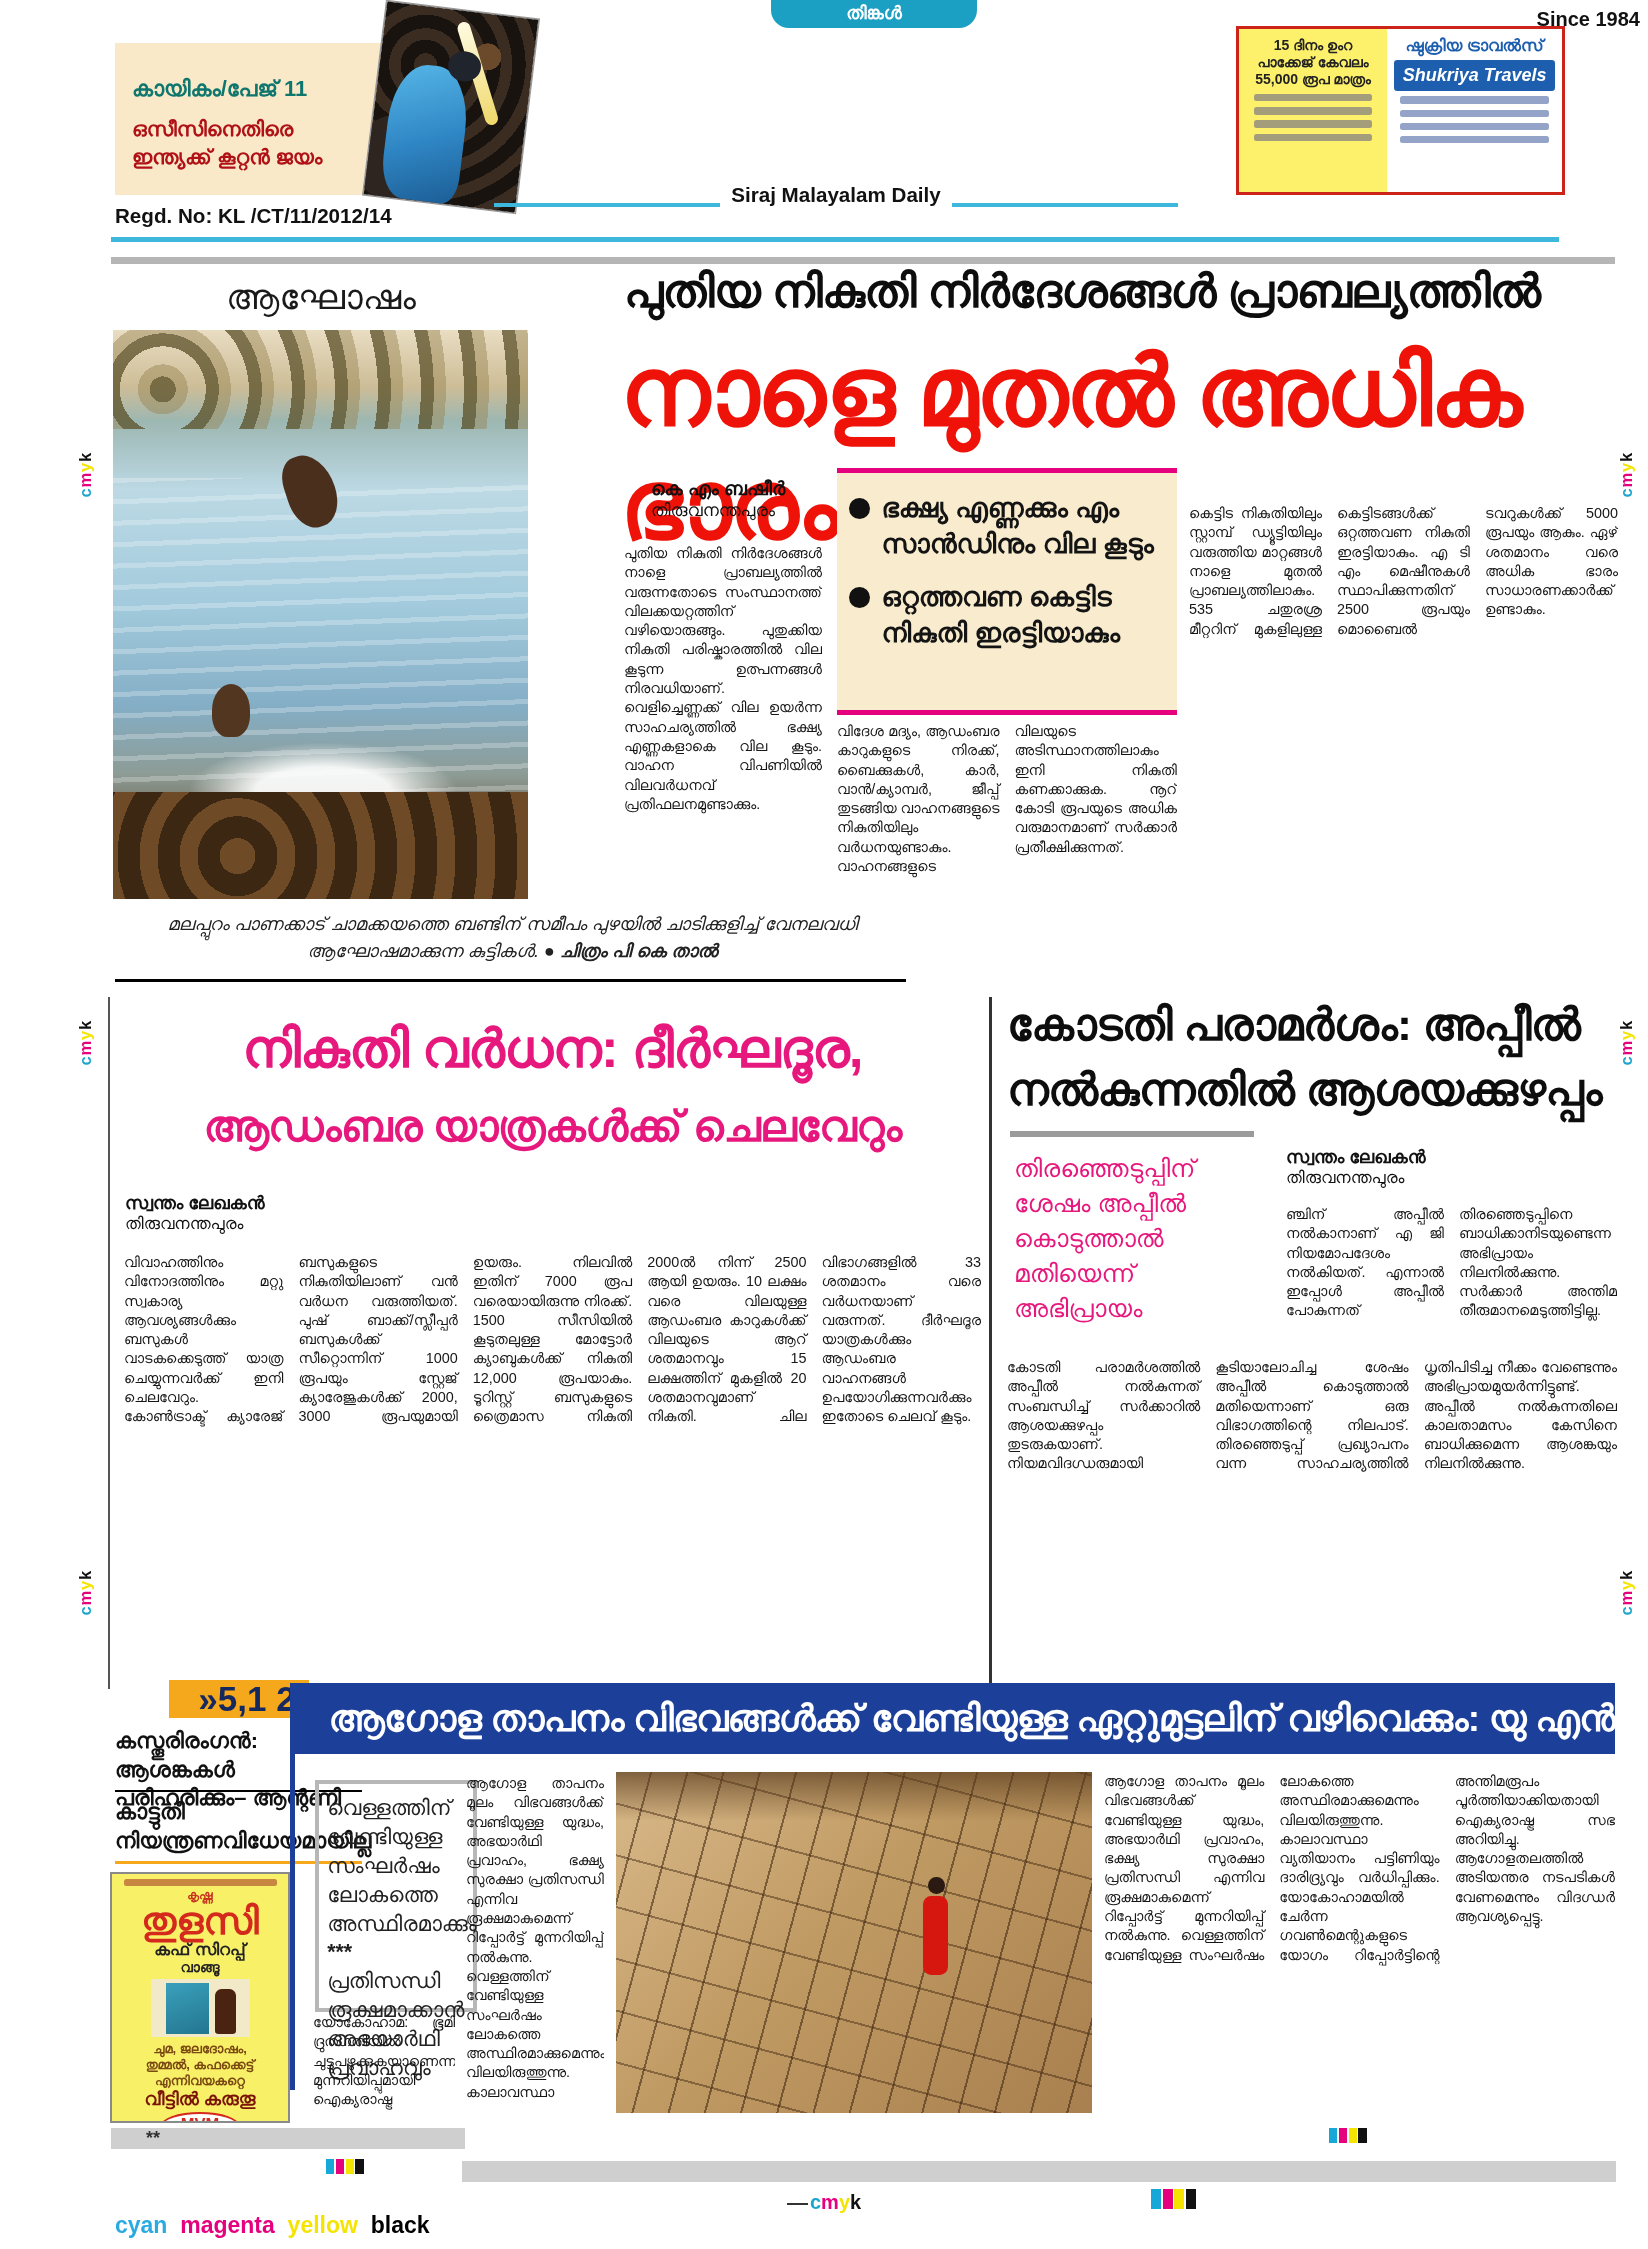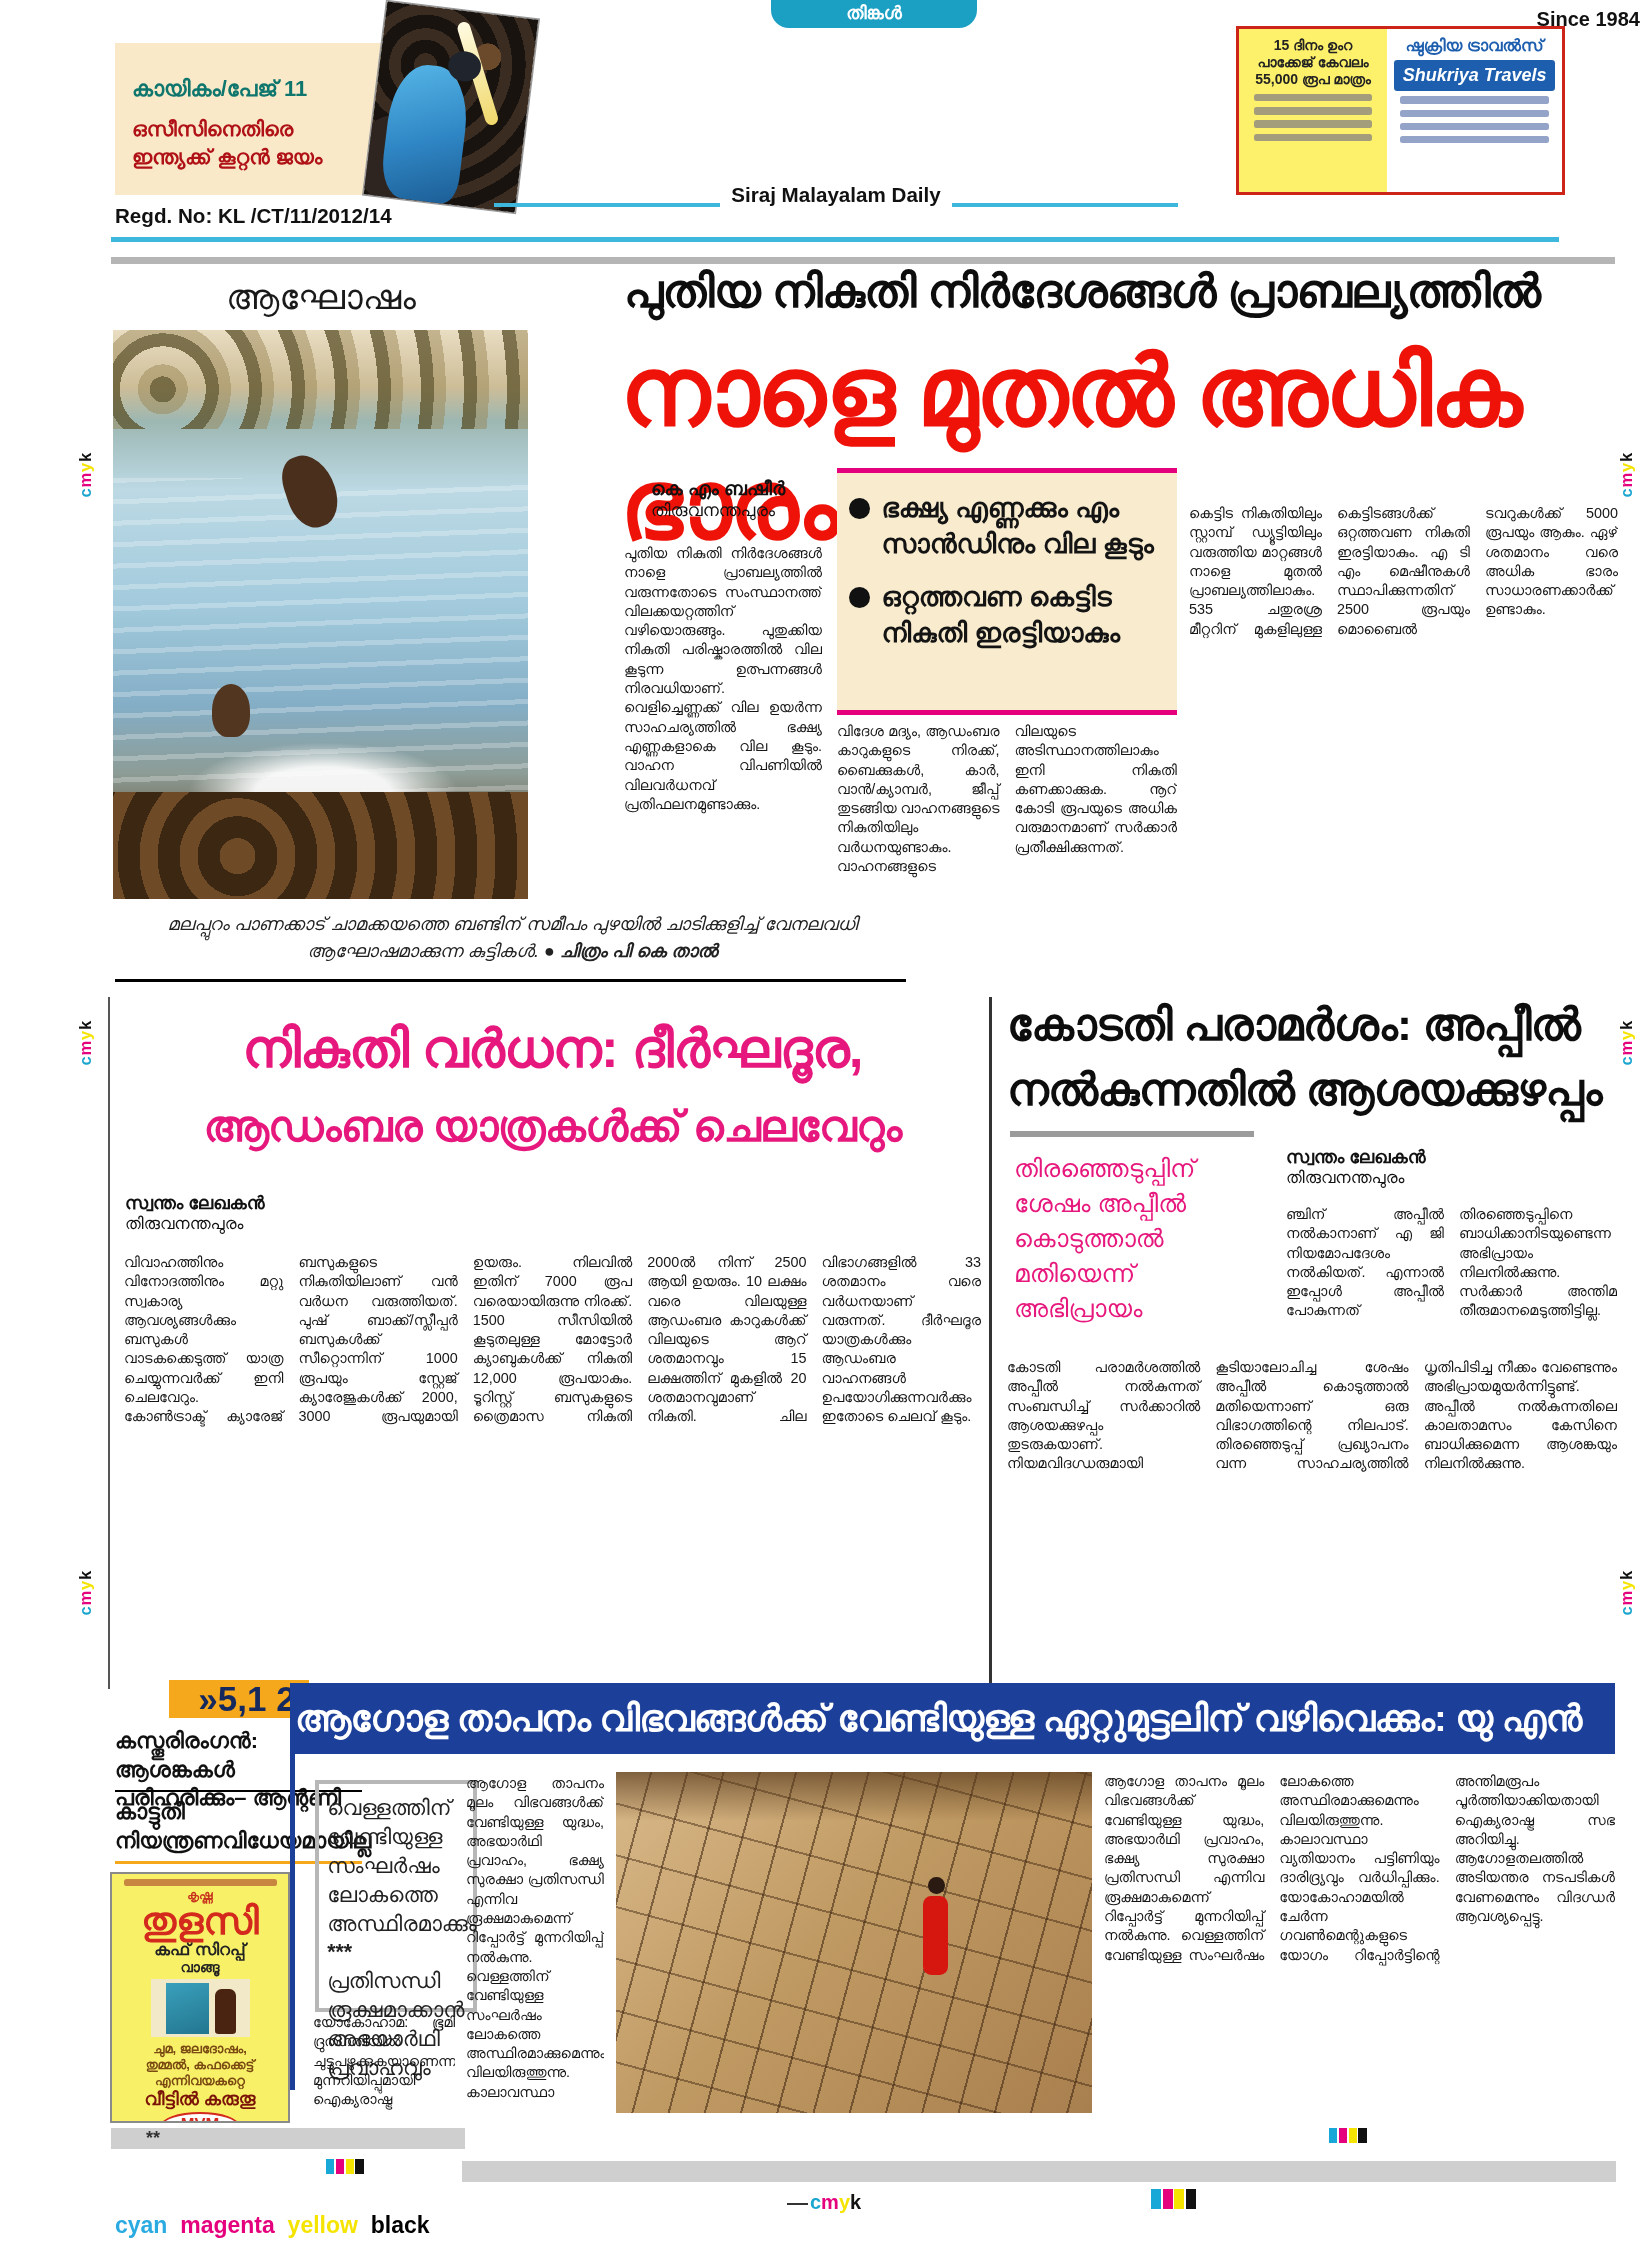--- a/index.html
+++ b/index.html
@@ -177,21 +177,21 @@
     <div style="color:#7a4a12;font-weight:800;font-size:13px;">ചുമ, ജലദോഷം,</div>
     <div style="color:#7a4a12;font-weight:800;font-size:13px;">തുമ്മൽ, കഫക്കെട്ട്</div>
     <div style="color:#7a4a12;font-weight:800;font-size:13px;">എന്നിവയകറ്റെ</div>
     <div style="color:#7a1208;font-weight:900;font-size:18px;">വീട്ടിൽ കരുതൂ</div>
     <div style="margin:2.5px auto 1.6px;width:76px;height:25px;border:2.5px solid #d42a1e;border-radius:50%;
                 color:#d42a1e;font-weight:900;font-size:16.5px;line-height:21.4px;background:#fff;"><span>MVM</span></div>
 
   </div>
 
   <div class="abs" style="left:290px;top:1683px;width:5px;height:407px;background:#1c3f99;"></div>
-  <div class="abs" style="left:295px;top:1683px;width:1320px;height:71px;background:#1c3f99;display:flex;align-items:center;justify-content:flex-start;">
+  <div class="abs" style="left:295px;top:1683px;width:1320px;height:71px;background:#1c3f99;display:flex;align-items:center;justify-content:flex-end;">
     <div style="color:#fff;font-size:37px;font-weight:800;letter-spacing:-0.8px;white-space:nowrap;">ആഗോള താപനം വിഭവങ്ങൾക്ക് വേണ്ടിയുള്ള ഏറ്റുമുട്ടലിന് വഴിവെക്കും: യു എൻ</div>
   </div>
 
   <div class="abs" style="left:315px;top:1780px;width:138px;height:204px;border:4.1px solid #b7b7b7;padding:10px 8.2px;
               font-size:21.4px;line-height:1.35;color:#222;">
     <div>വെള്ളത്തിന് വേണ്ടിയുള്ള സംഘർഷം ലോകത്തെ അസ്ഥിരമാക്കും</div>
     <div style="font-weight:800;">***</div>
     <div>പ്രതിസന്ധി രൂക്ഷമാക്കാൻ അഭയാർഥി പ്രവാഹവും</div>
   </div>
   <div class="abs cols c1 jt" style="left:313px;top:2013px;width:142px;height:99px;">യോകോഹാമ: ഭൂമി ദ്രുതഗതിയിൽ ചുട്ടുപഴുക്കുകയാണെന്ന മുന്നറിയിപ്പുമായി ഐക്യരാഷ്ട്ര സഭയുടെ കാലാവസ്ഥാ വിദഗ്ധർ തയാറാക്കിയ റിപ്പോർട്ട്.</div>

